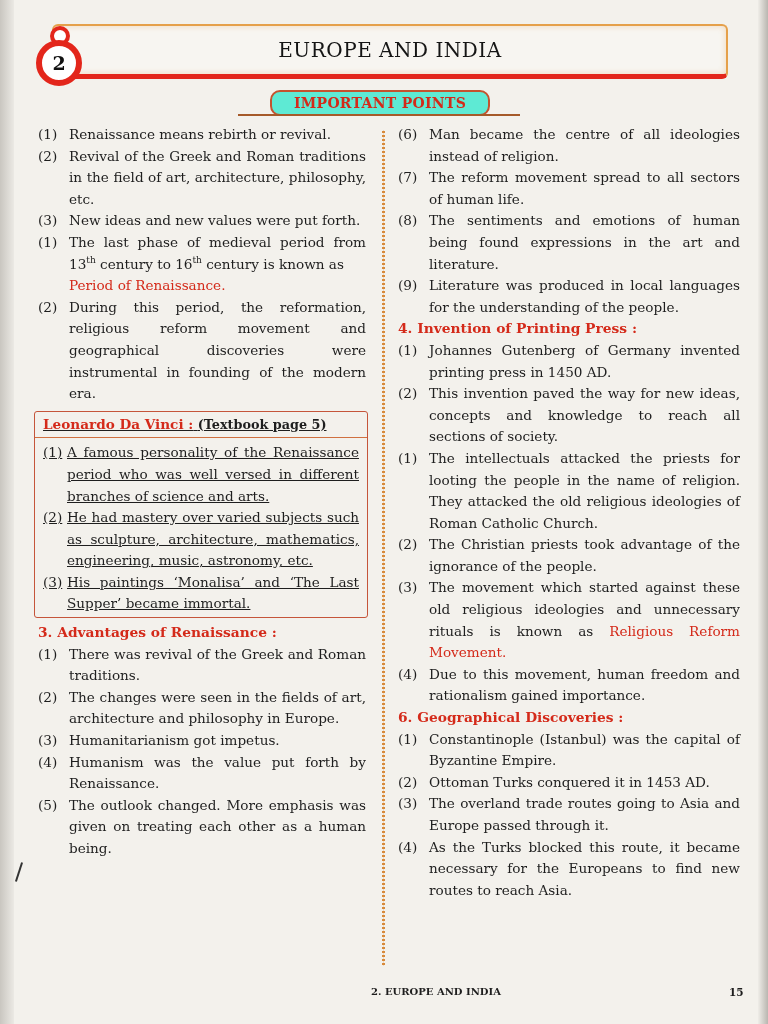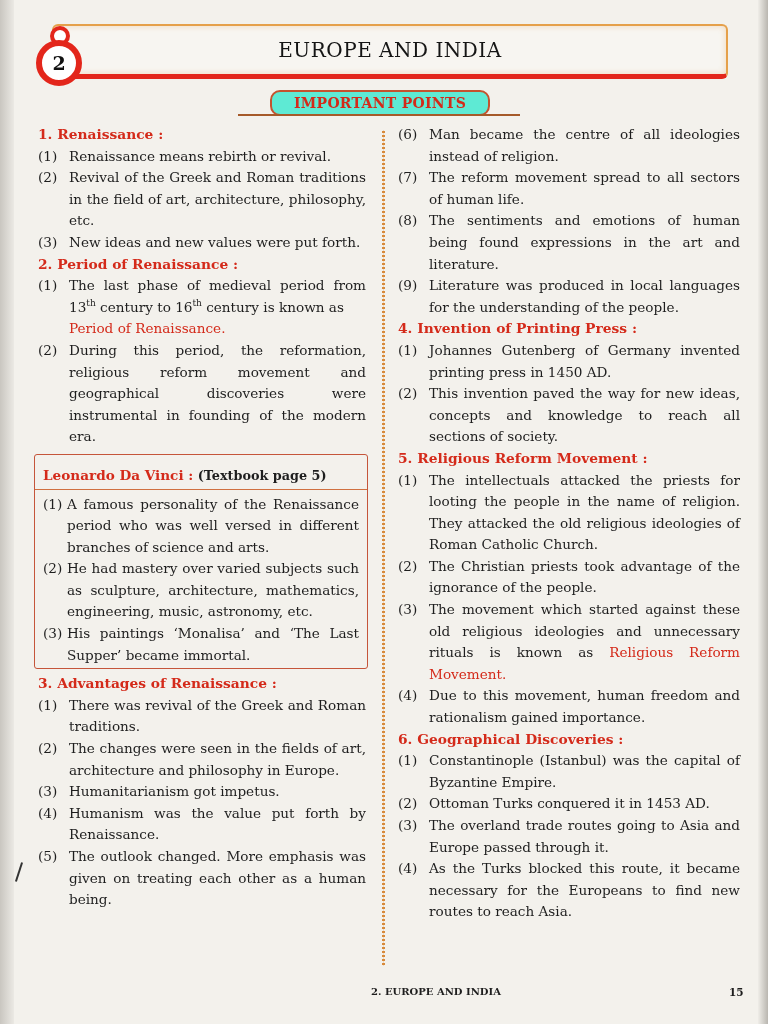--- a/index.html
+++ b/index.html
@@ -65,21 +65,21 @@
     color:#d42a1a; font-weight:bold; font-size:13.8px;
   }
   .item { display:flex; text-align:justify; }
   .num { flex:0 0 31px; }
   .txt { flex:1; }
   .red { color:#d42a1a; font-weight:normal; }
   sup { font-size:9px; line-height:0; }
   
   .box {
     margin:6px 0 4px -4px; border:1.5px solid #c5553a; border-radius:3px;
-    padding:8px 8px 2px 8px; width:316px;
+    padding:0 8px 2px 8px; width:316px;text-decoration:underline;
   }
   .box-head {
     border-bottom:1.5px solid #d07040; margin:0 -8px 4px -8px; padding:2px 8px;
     font-size:13.6px;
   }
   .box-head-red { color:#d42a1a; font-weight:bold; }
   .box-head-black { font-weight:bold; color:#1e1e1e; font-size:12.8px; }
   .box .num { flex:0 0 24px; }
   .margin-mark {
     position:absolute; left:18px; top:862px; width:2px; height:20px;
@@ -105,35 +105,33 @@
 <div class="chapter-ring-knob"></div>
 <div class="chapter-ring">2</div>
 
 <div class="ip-label">IMPORTANT POINTS</div>
 <div class="ip-underline"></div>
 
 <div class="divider"></div>
 <div class="margin-mark"></div>
 
 <div class="col col-left">
-  <div class="heading">1. Renaissance :</div>
   <div class="item">
       <span class="num">(1)</span>
       <span class="txt">Renaissance means rebirth or revival.</span>
     </div>
   <div class="item">
       <span class="num">(2)</span>
       <span class="txt">Revival of the Greek and Roman traditions in the field of art, architecture, philosophy, etc.</span>
     </div>
   <div class="item">
       <span class="num">(3)</span>
       <span class="txt">New ideas and new values were put forth.</span>
     </div>
 
-  <div class="heading">2. Period of Renaissance :</div>
   <div class="item">
     <span class="num">(1)</span>
     <span class="txt"><span>The last phase of medieval period from 13</span><sup>th</sup><span> century to 16</span><sup>th</sup><span> century is known as </span><br><span class="red">Period of Renaissance.</span></span>
   </div>
   <div class="item">
       <span class="num">(2)</span>
       <span class="txt">During this period, the reformation, religious reform movement and geographical discoveries were instrumental in founding of the modern era.</span>
     </div>
 
   <div class="box">
@@ -199,21 +197,20 @@
   <div class="heading">4. Invention of Printing Press :</div>
   <div class="item">
       <span class="num">(1)</span>
       <span class="txt">Johannes Gutenberg of Germany invented printing press in 1450 AD.</span>
     </div>
   <div class="item">
       <span class="num">(2)</span>
       <span class="txt">This invention paved the way for new ideas, concepts and knowledge to reach all sections of society.</span>
     </div>
 
-  <div class="heading">5. Religious Reform Movement :</div>
   <div class="item">
       <span class="num">(1)</span>
       <span class="txt">The intellectuals attacked the priests for looting the people in the name of religion. They attacked the old religious ideologies of Roman Catholic Church.</span>
     </div>
   <div class="item">
       <span class="num">(2)</span>
       <span class="txt">The Christian priests took advantage of the ignorance of the people.</span>
     </div>
   <div class="item">
     <span class="num">(3)</span>

